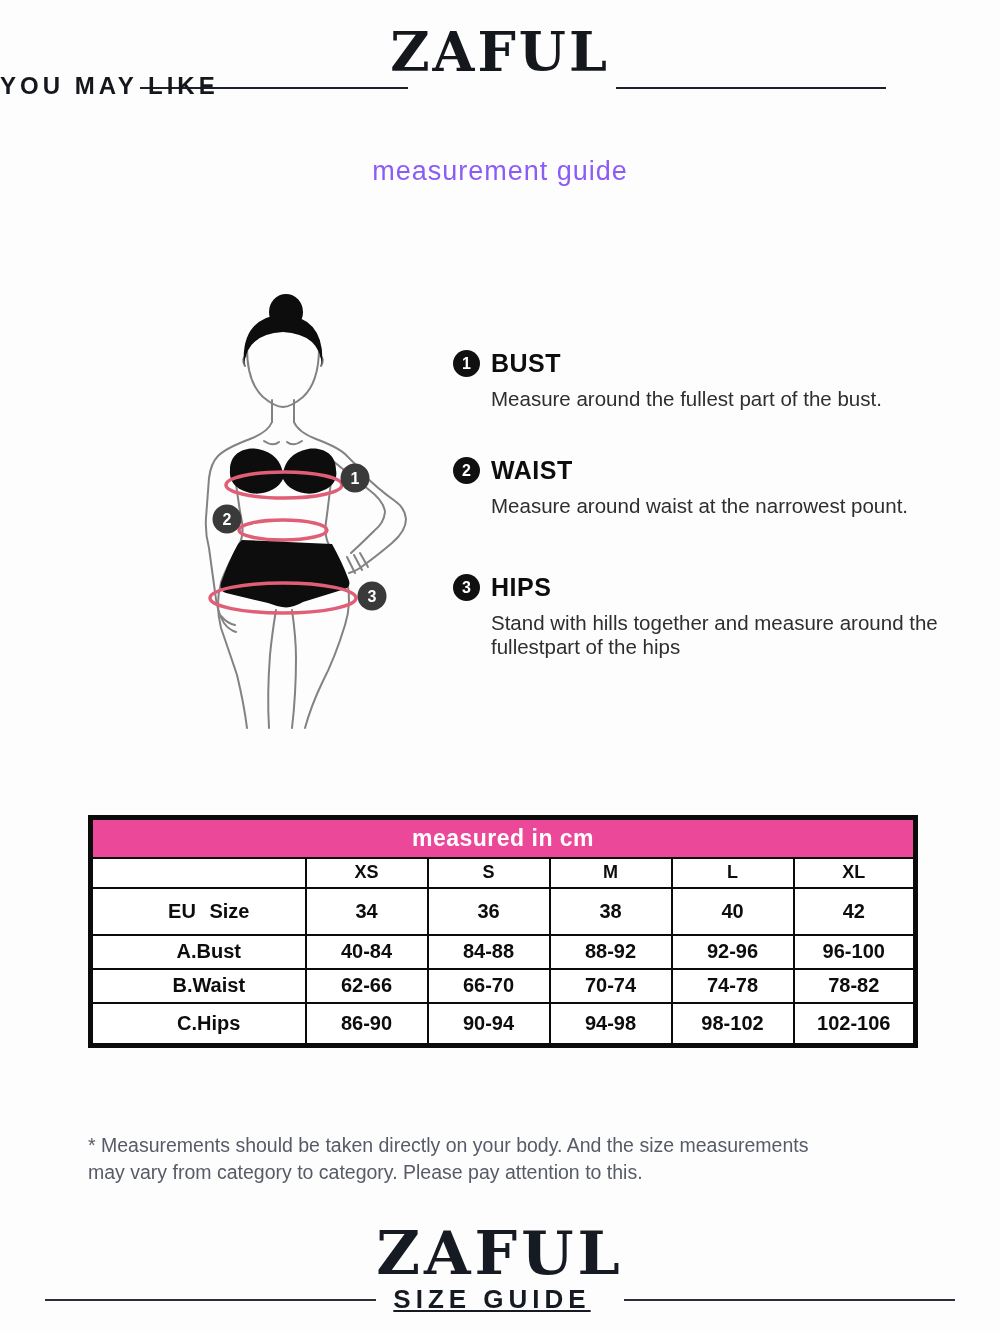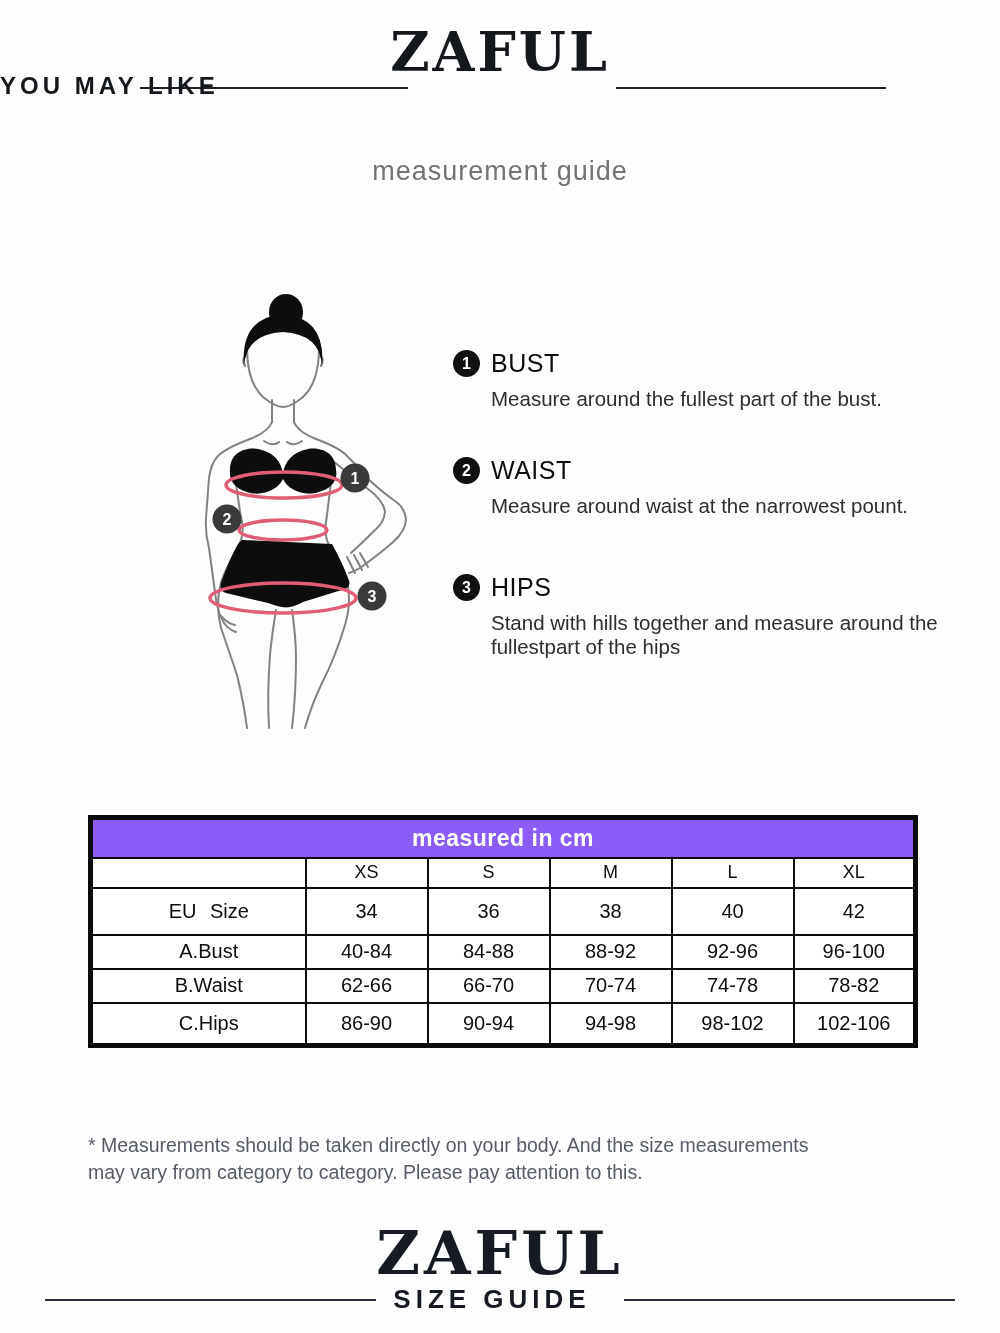--- a/index.html
+++ b/index.html
@@ -34,21 +34,21 @@
   .hline { height: 2px; background: #1d2026; }
   .tl-left  { top: 87px; left: 140px; width: 268px; }
   .tl-right { top: 87px; left: 616px; width: 270px; }
 
   .page-title {
     top: 156px; left: 0; right: 0;
     text-align: center;
     font-size: 27px;
     font-weight: 400;
     letter-spacing: 1px;
-    color: #737373;
+    color: #8b5cf6;
   }
 
   
   .figure-wrap { left: 188px; top: 272px; width: 252px; height: 498px; }
 
   
   .info-block { left: 453px; width: 520px; }
   .ib-bust  { top: 349px; }
   .ib-waist { top: 456px; }
   .ib-hips  { top: 573px; }
@@ -58,21 +58,21 @@
     background: #101010;
     border-radius: 50%;
     color: #ffffff;
     font-size: 16px;
     font-weight: 700;
     display: flex; align-items: center; justify-content: center;
     flex: 0 0 27px;
   }
   .ib-title {
     font-size: 25px;
-    font-weight: 400;
+    font-weight: 700;
     color: #0d0d0d;
     letter-spacing: 0.5px;
   }
   .ib-desc {
     margin-left: 38px;
     margin-top: 9px;
     font-size: 20.5px;
     line-height: 24px;
     color: #2e2e2e;
     width: 520px;
@@ -84,26 +84,26 @@
   table.size-table {
     border-collapse: collapse;
     table-layout: fixed;
     width: 825px;
     border: 5px solid #0b0b0b;
   }
   table.size-table td {
     border: 2px solid #0b0b0b;
     text-align: center;
     font-size: 20px;
-    font-weight: 400;
+    font-weight: 700;
     color: #0d0d0d;
     background: #ffffff;
   }
   tr.band-row td {
-    background: #8b5cf6;
+    background: #ec4899;
     color: #ffffff;
     font-size: 23px;
     font-weight: 700;
     letter-spacing: 0.5px;
     height: 40px;
   }
   tr.cols-row td { height: 30px; font-size: 18px; }
   td.lbl {
     text-align: left;
     padding-left: 20px;
@@ -136,20 +136,21 @@
     letter-spacing: 4px;
     color: #161a22;
   }
   .brand-bottom-tagline {
     top: 1284px; left: 0; right: 16px;
     text-align: center;
     font-size: 26px;
     font-weight: 700;
     letter-spacing: 5px;
     color: #161a22;
+    text-decoration: underline;
   }
   .bl-left  { top: 1299px; left: 45px;  width: 331px; background:#2a2f3a; }
   .bl-right { top: 1299px; left: 624px; width: 331px; background:#2a2f3a; }
 
   svg text { font-family: "Liberation Sans", sans-serif; }
 </style>
 </head>
 <body>
 
 <div class="abs brand-top-name">ZAFUL</div>

